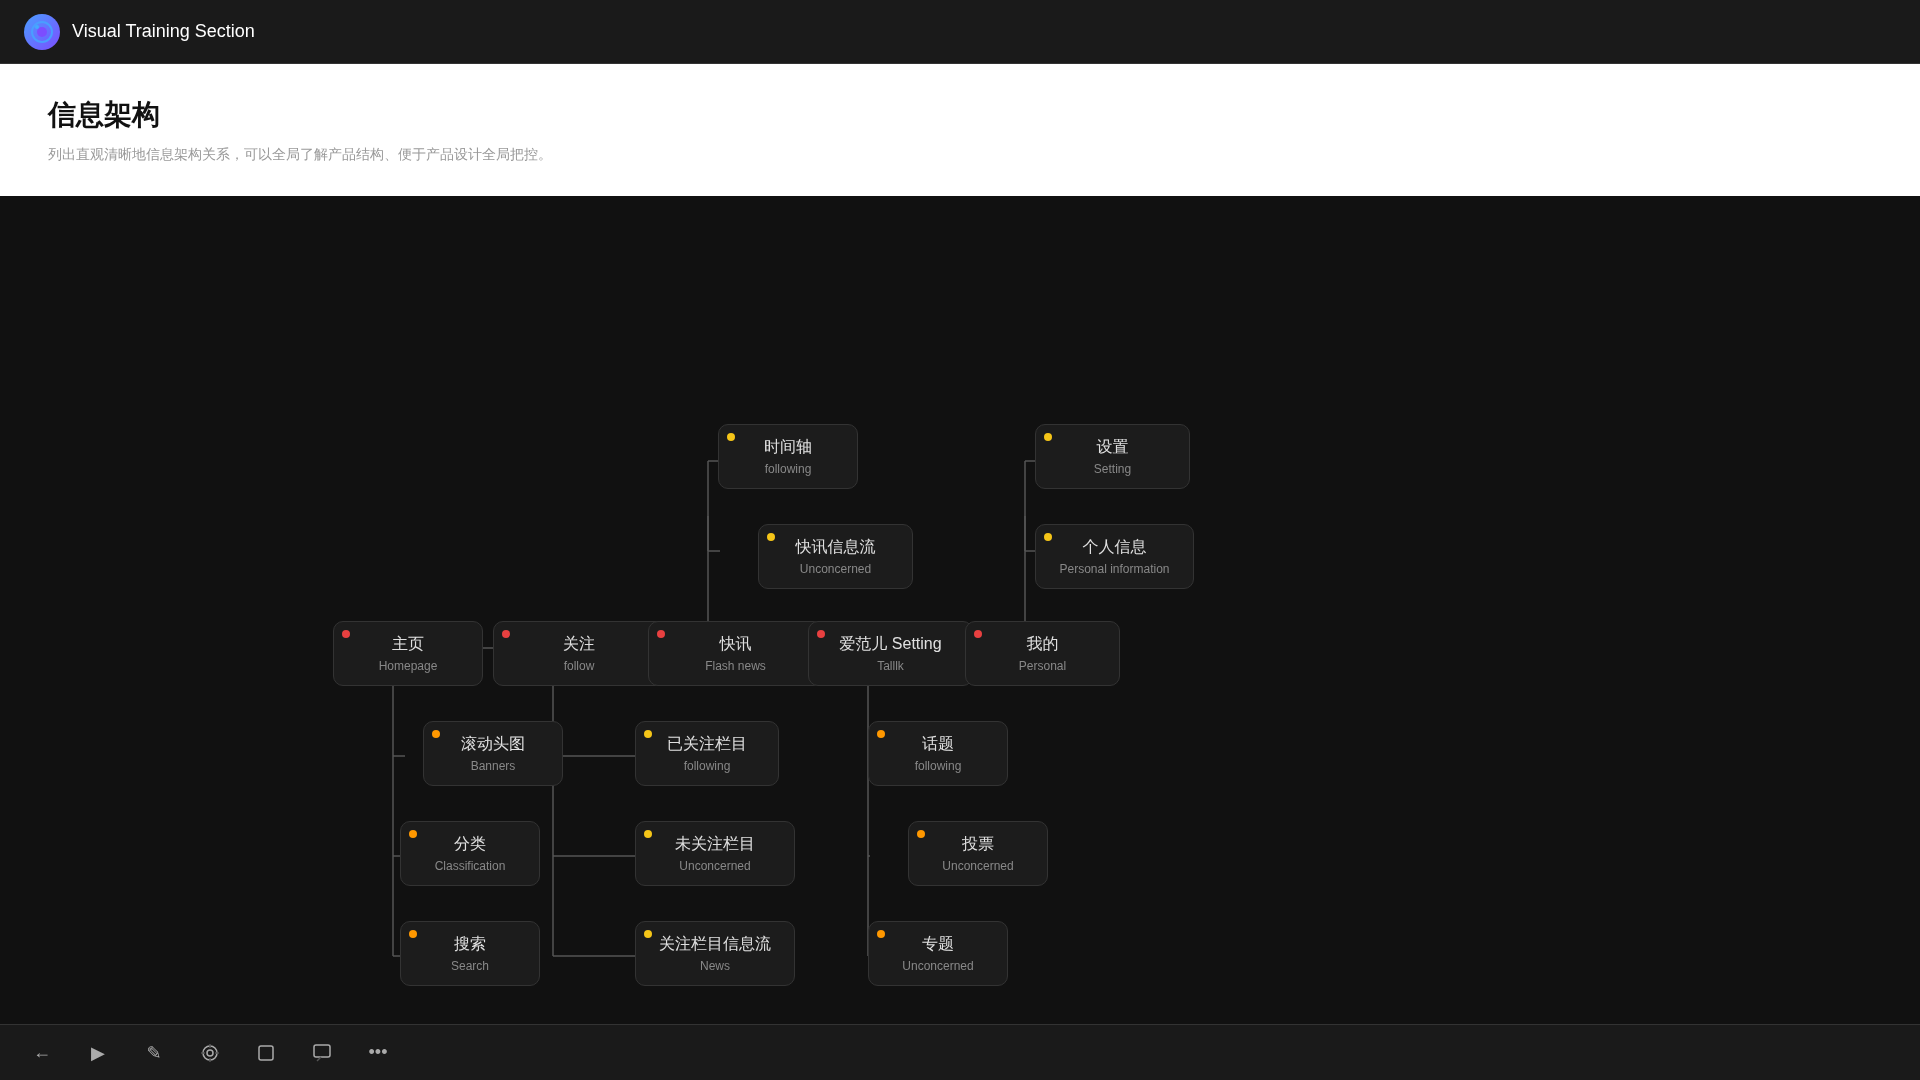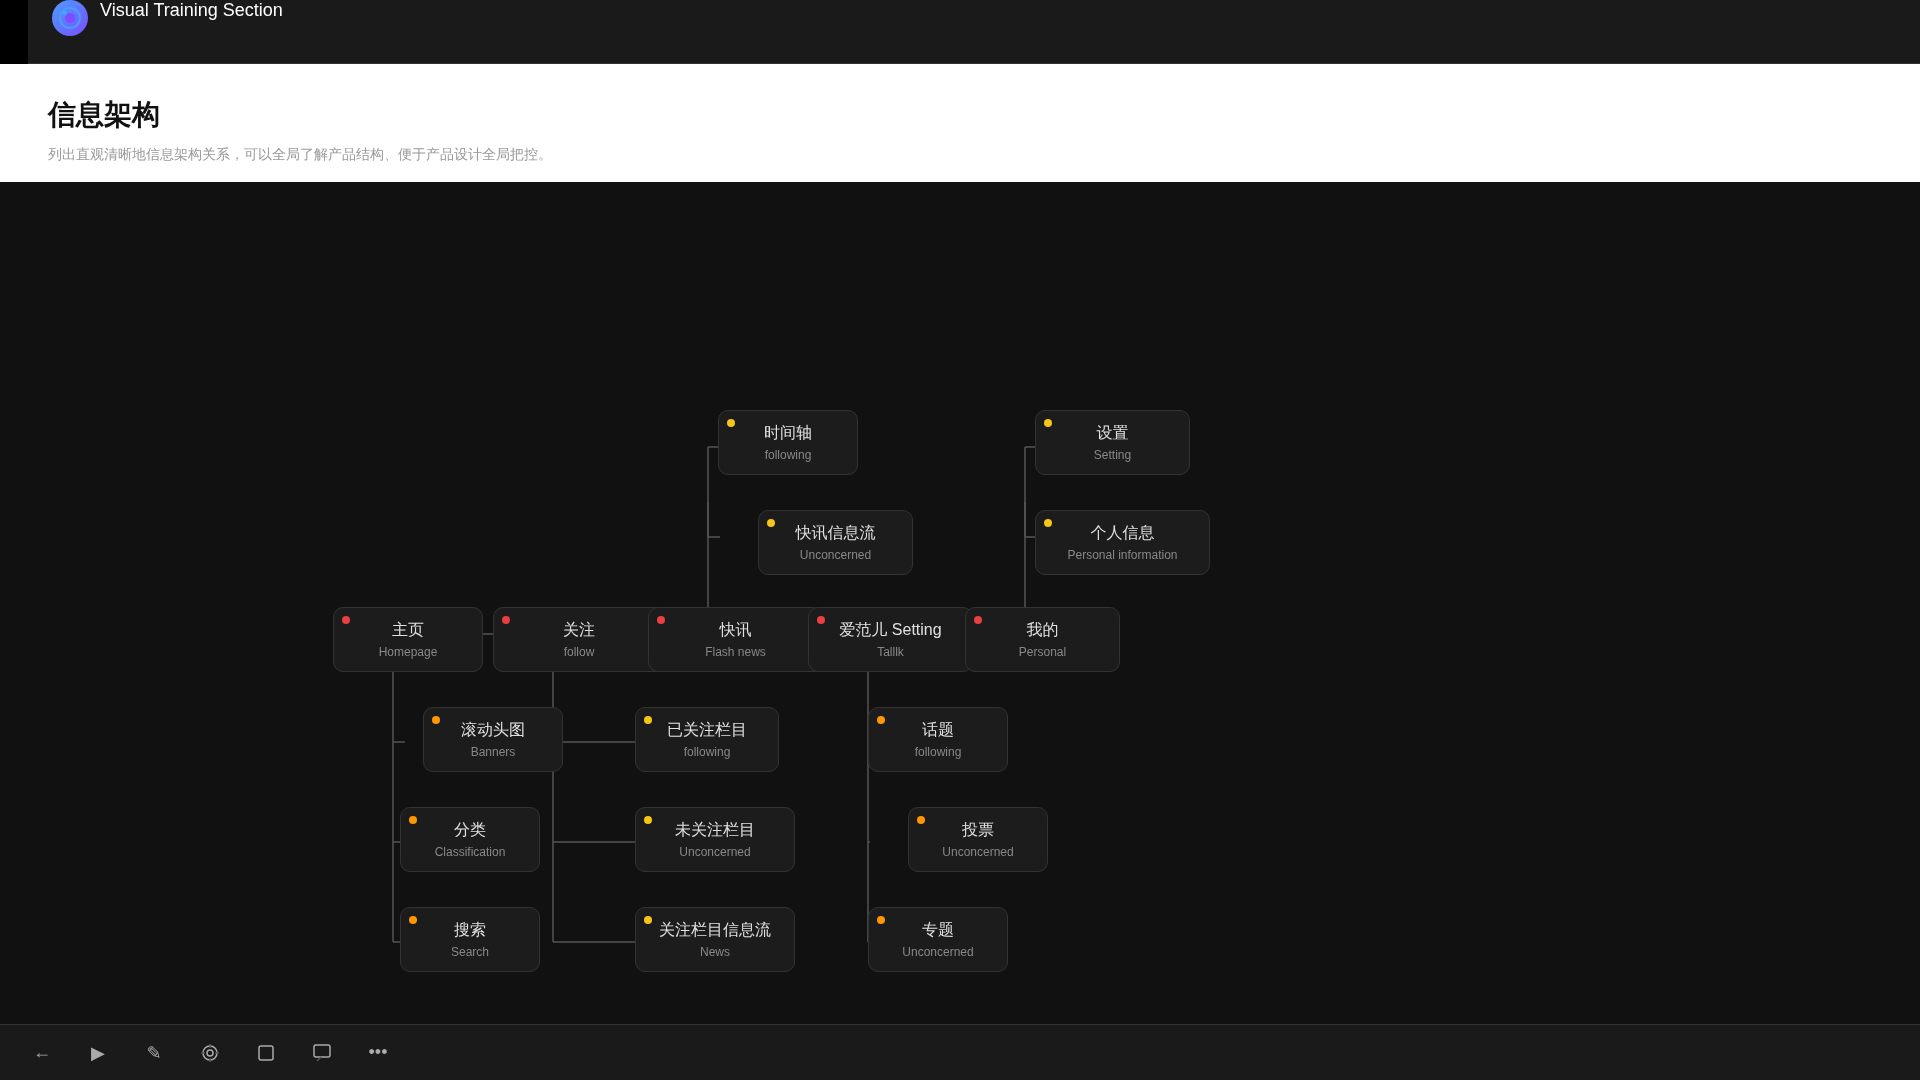--- a/index.html
+++ b/index.html
@@ -3,40 +3,39 @@
   <meta charset="utf-8">
   <style>
     * { box-sizing: border-box; margin: 0; padding: 0; }
     body { font-family: -apple-system, BlinkMacSystemFont, 'PingFang SC', 'Microsoft YaHei', sans-serif; background: #000; color: #fff; width: 1920px; min-height: 1080px; }
 
     
     .header {
       background: #1a1a1a;
       height: 64px;
       display: flex;
-      align-items: flex-start;
+      align-items: center;
       padding: 0 24px;
       border-bottom: 1px solid #333;
-      margin-left: 28px;
     }
     .logo {
       width: 36px; height: 36px;
       border-radius: 50%;
       background: linear-gradient(135deg, #4a9eff, #7c4dff);
       display: flex; align-items: center; justify-content: center;
       margin-right: 12px;
       font-size: 18px;
     }
     .header-title { font-size: 18px; color: #fff; font-weight: 500; }
 
     
     .info-section {
       background: #fff;
       color: #000;
-      padding: 32px 48px 18px;
+      padding: 32px 48px 32px;
     }
     .info-title { font-size: 28px; font-weight: 600; color: #111; margin-bottom: 12px; }
     .info-desc { font-size: 14px; color: #999; }
 
     
     .canvas {
       background: #111;
       position: relative;
       width: 1920px;
       height: 900px;
@@ -252,21 +251,21 @@
     <div class="node-title">专题</div>
     <div class="node-sub">Unconcerned</div>
   </div>
 
   <div class="node" style="left:1035px; top:228px; width:155px;">
     <div class="dot dot-yellow"></div>
     <div class="node-title">设置</div>
     <div class="node-sub">Setting</div>
   </div>
 
-  <div class="node" style="left:1035px; top:328px; width:175px;">
+  <div class="node" style="left:1035px; top:328px; width:159px;">
     <div class="dot dot-yellow"></div>
     <div class="node-title">个人信息</div>
     <div class="node-sub">Personal information</div>
   </div>
 
 </div>
 
 <div class="toolbar">
   <button class="toolbar-btn">←</button>
   <button class="toolbar-btn">▶</button>

